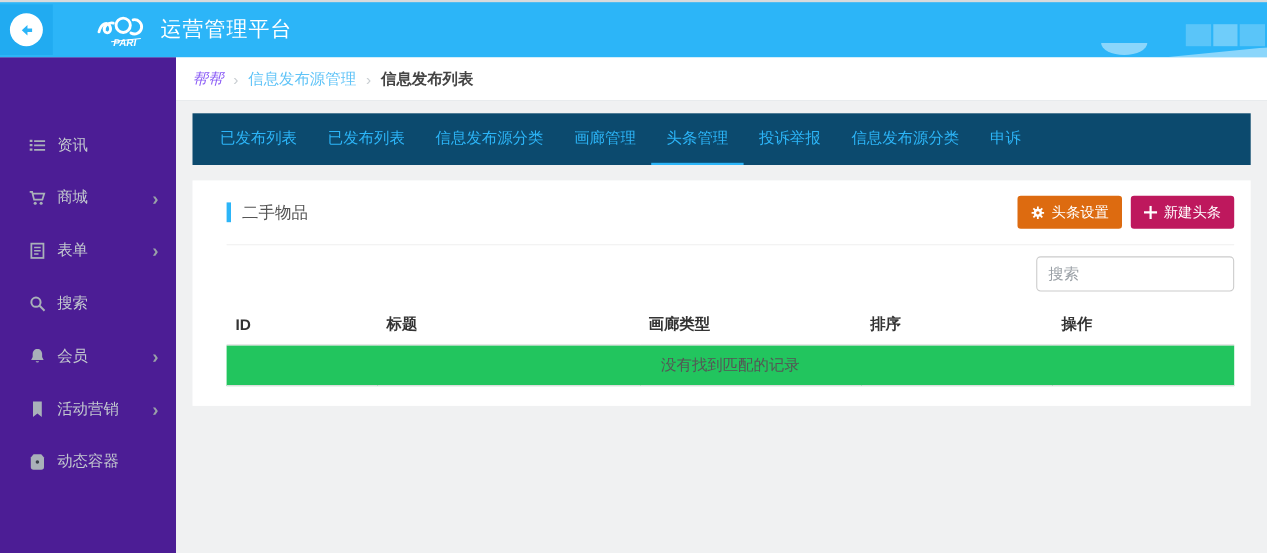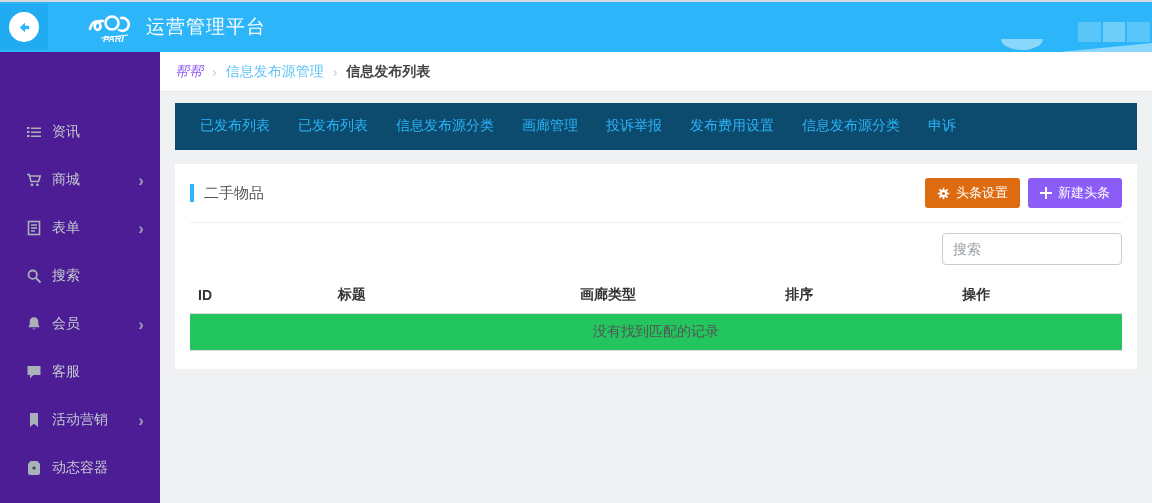--- a/index.html
+++ b/index.html
@@ -35,28 +35,28 @@
   .crumb-sep { color:#c9ced2; margin:0 9px; font-size:14px; }
   .crumb-link { color:#5fc3f7; cursor:pointer; }
   .crumb-current { color:#444;font-weight:bold; }
 
   .content { padding:11px 15px 0; }
 
   .tabs-card { background:#0c4a6e; height:47px; display:flex; padding-left:11px; }
   .tab { padding:0 14px; line-height:45px; color:#2cb5f8; font-size:14px; border-bottom:2px solid transparent; cursor:pointer; white-space:nowrap; }
   .tab.active { border-bottom-color:#2cb5f8; }
 
-  .panel { background:#fff; margin-top:14px; padding-bottom:18px; }
+  .panel { background:#fff; margin-top:14px; padding-bottom:18px;padding-left:16px; }
   .panel-head { display:flex; align-items:center; justify-content:space-between; padding:14px 15px; }
   .panel-title { display:flex; align-items:center; font-size:15px; color:#555; }
   .title-accent { width:4px; height:18px; background:#2cb5f8; margin-right:10px; }
   .head-buttons { display:flex; gap:8px;align-items:flex-end; }
   .btn { height:30px; display:inline-flex; align-items:center; gap:6px; padding:0 12px; border:none; border-radius:3px; color:#fff; font-size:13px; cursor:pointer; font-family:inherit; }
   .btn-orange { background:#dd6b10; }
-  .btn-green { background:#8b5cf6; }
+  .btn-green { background:#be185d; }
 
   .panel-divider { border-top:1px solid #f0f0f0; margin:0 15px; }
   .toolbar { display:flex; justify-content:flex-end; padding:10px 15px 12px; }
   .search-input { width:180px; height:32px; border:1px solid #ccc; border-radius:4px; padding:0 10px; font-size:14px; color:#333; outline:none; font-family:inherit; background:#fff; }
   .search-input::placeholder { color:#9aa0a6; }
 
   .data-table { width:calc(100% - 30px); margin:0 15px; border-collapse:collapse; font-size:14px; }
   .data-table th { padding:9px 8px; text-align:left; color:#333; font-weight:bold; border-bottom:1px solid #ddd; }
   .empty-cell { text-align:center; padding:9px; color:#555; background:#22c55e; border-bottom:1px solid #ddd; }
 </style>
@@ -143,28 +143,20 @@
       <span class="menu-icon">
         <svg viewBox="0 0 16 16" width="16" height="16">
             <path fill="currentColor" d="M8 1.2c2.6 0 4.3 1.9 4.3 4.5v2.8l1.4 2.8H2.3l1.4-2.8V5.7C3.7 3.1 5.4 1.2 8 1.2z"></path>
             <path fill="currentColor" d="M6.4 12.4a1.7 1.7 0 0 0 3.2 0z"></path>
           </svg>
       </span>
       <span>会员</span>
       <span class="menu-chevron">›</span>
     </div>
 
-    <div class="menu-item">
-      <span class="menu-icon">
-        <svg viewBox="0 0 16 16" width="16" height="16">
-            <path fill="currentColor" d="M1.5 2h13v9H7.5L4 14.2V11H1.5z"></path>
-          </svg>
-      </span>
-      <span>客服</span>
-    </div>
 
     <div class="menu-item">
       <span class="menu-icon">
         <svg viewBox="0 0 16 16" width="16" height="16">
             <path fill="currentColor" d="M4 1h8v14l-4-3.2L4 15z"></path>
           </svg>
       </span>
       <span>活动营销</span>
       <span class="menu-chevron">›</span>
     </div>
@@ -191,22 +183,22 @@
       <span class="crumb-current">信息发布列表</span>
     </div>
 
     <div class="content">
 
       <div class="tabs-card">
         <div class="tab">已发布列表</div>
         <div class="tab">已发布列表</div>
         <div class="tab">信息发布源分类</div>
         <div class="tab">画廊管理</div>
+        <div class="tab active">头条管理</div>
         <div class="tab">投诉举报</div>
-        <div class="tab">发布费用设置</div>
         <div class="tab">信息发布源分类</div>
         <div class="tab">申诉</div>
       </div>
 
       <div class="panel">
         <div class="panel-head">
           <div class="panel-title">
             <span class="title-accent"></span>
             <span>二手物品</span>
           </div>

